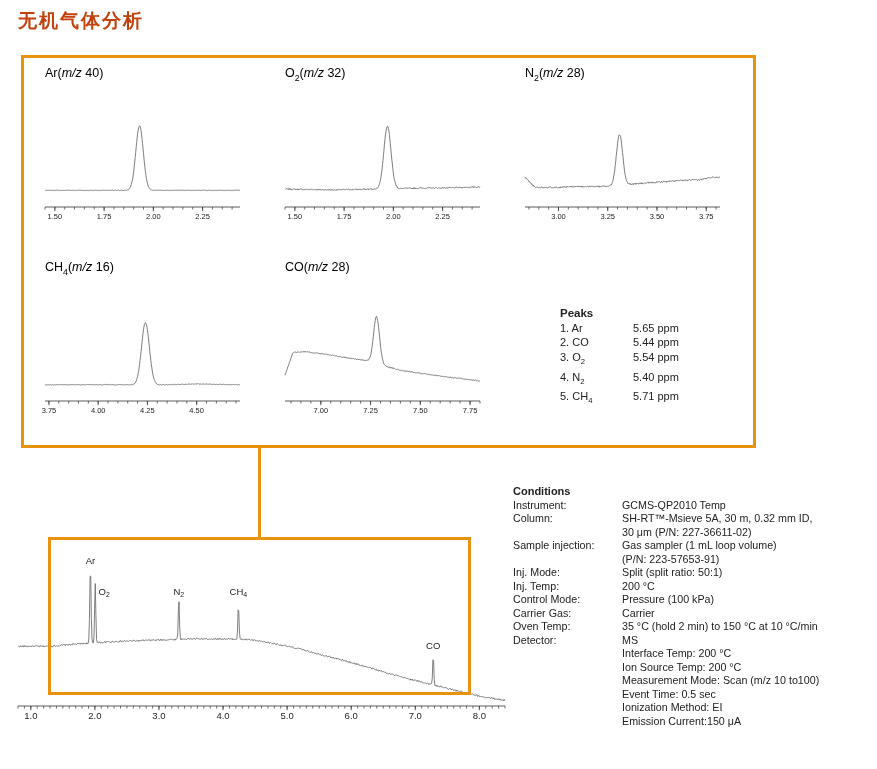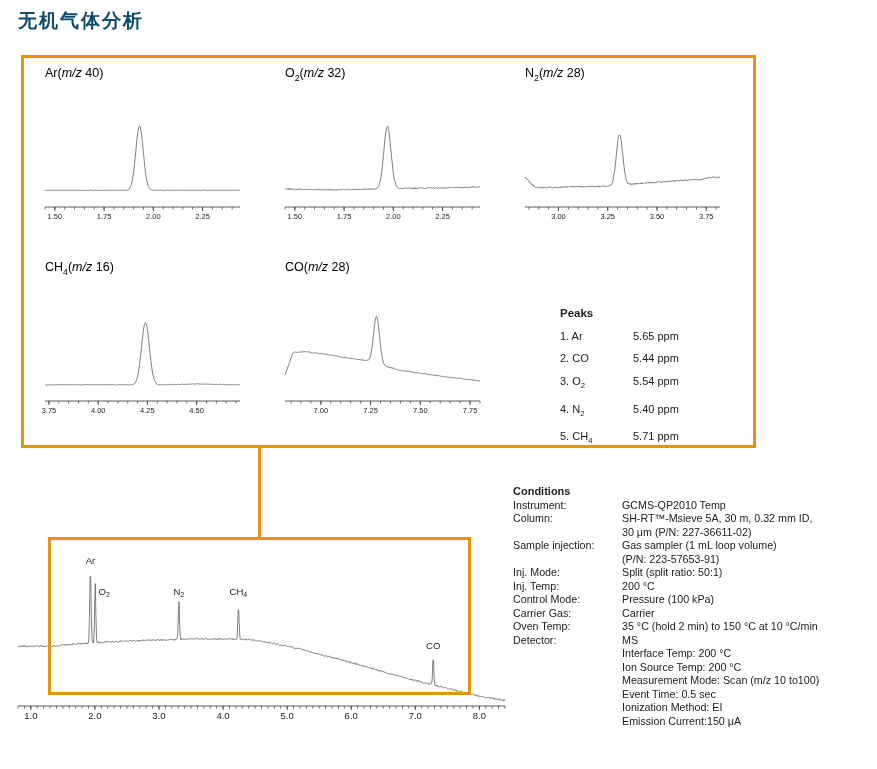--- a/index.html
+++ b/index.html
@@ -2,21 +2,21 @@
 <html><head>
 <meta charset="utf-8">
 <style>
   html,body{margin:0;padding:0;}
   body{
     position:relative;width:877px;height:769px;background:#ffffff;
     font-family:"Liberation Sans", sans-serif;color:#222;overflow:hidden;
   }
   .page-title{
     position:absolute;left:18px;top:8px;font-size:19px;font-weight:bold;
-    color:#0c4a6e;letter-spacing:2px;font-family:Liberation Mono, monospace;
+    color:#c2410c;letter-spacing:2px;font-family:Liberation Mono, monospace;
   }
   .bigbox{
     position:absolute;left:21px;top:55px;width:729px;height:387px;
     border:3px solid var(--accent,#e8930f);
   }
   .connector{
     position:absolute;left:258px;top:448px;width:3px;height:89px;
     background:var(--accent,#e8930f);
   }
   .zoombox{
@@ -27,21 +27,21 @@
   .panel .ptitle{font-size:12.5px;color:#000000;height:18px;margin-bottom:20px;white-space:nowrap;}
   .panel .ptitle sub{font-size:70%;}
   #p-ar{left:45px;top:66px;}
   #p-o2{left:285px;top:66px;}
   #p-n2{left:525px;top:66px;}
   #p-ch4{left:45px;top:260px;}
   #p-co{left:285px;top:260px;}
   #tic{position:absolute;left:18px;top:545px;}
   .peaks{position:absolute;left:560px;top:278px;font-size:11px;line-height:14.6px;}
   .peaks .hdr{font-weight:bold;font-size:11.5px;margin-top:28px;}
-  .peaks .prow{display:flex;margin-top:8px;}
+  .peaks .prow{display:flex;}
   .peaks .pname{width:73px;}
   .peaks sub{font-size:70%;}
   .conds{position:absolute;left:513px;top:485px;width:364px;font-size:10.7px;line-height:13.5px;}
   .conds .hdr{font-weight:bold;font-size:11px;}
   .conds .crow{display:flex;}
   .conds .clabel{width:109px;flex:none;}
   .conds .cval{flex:1;}
   svg{display:block;overflow:visible;}
 </style>
 </head>

